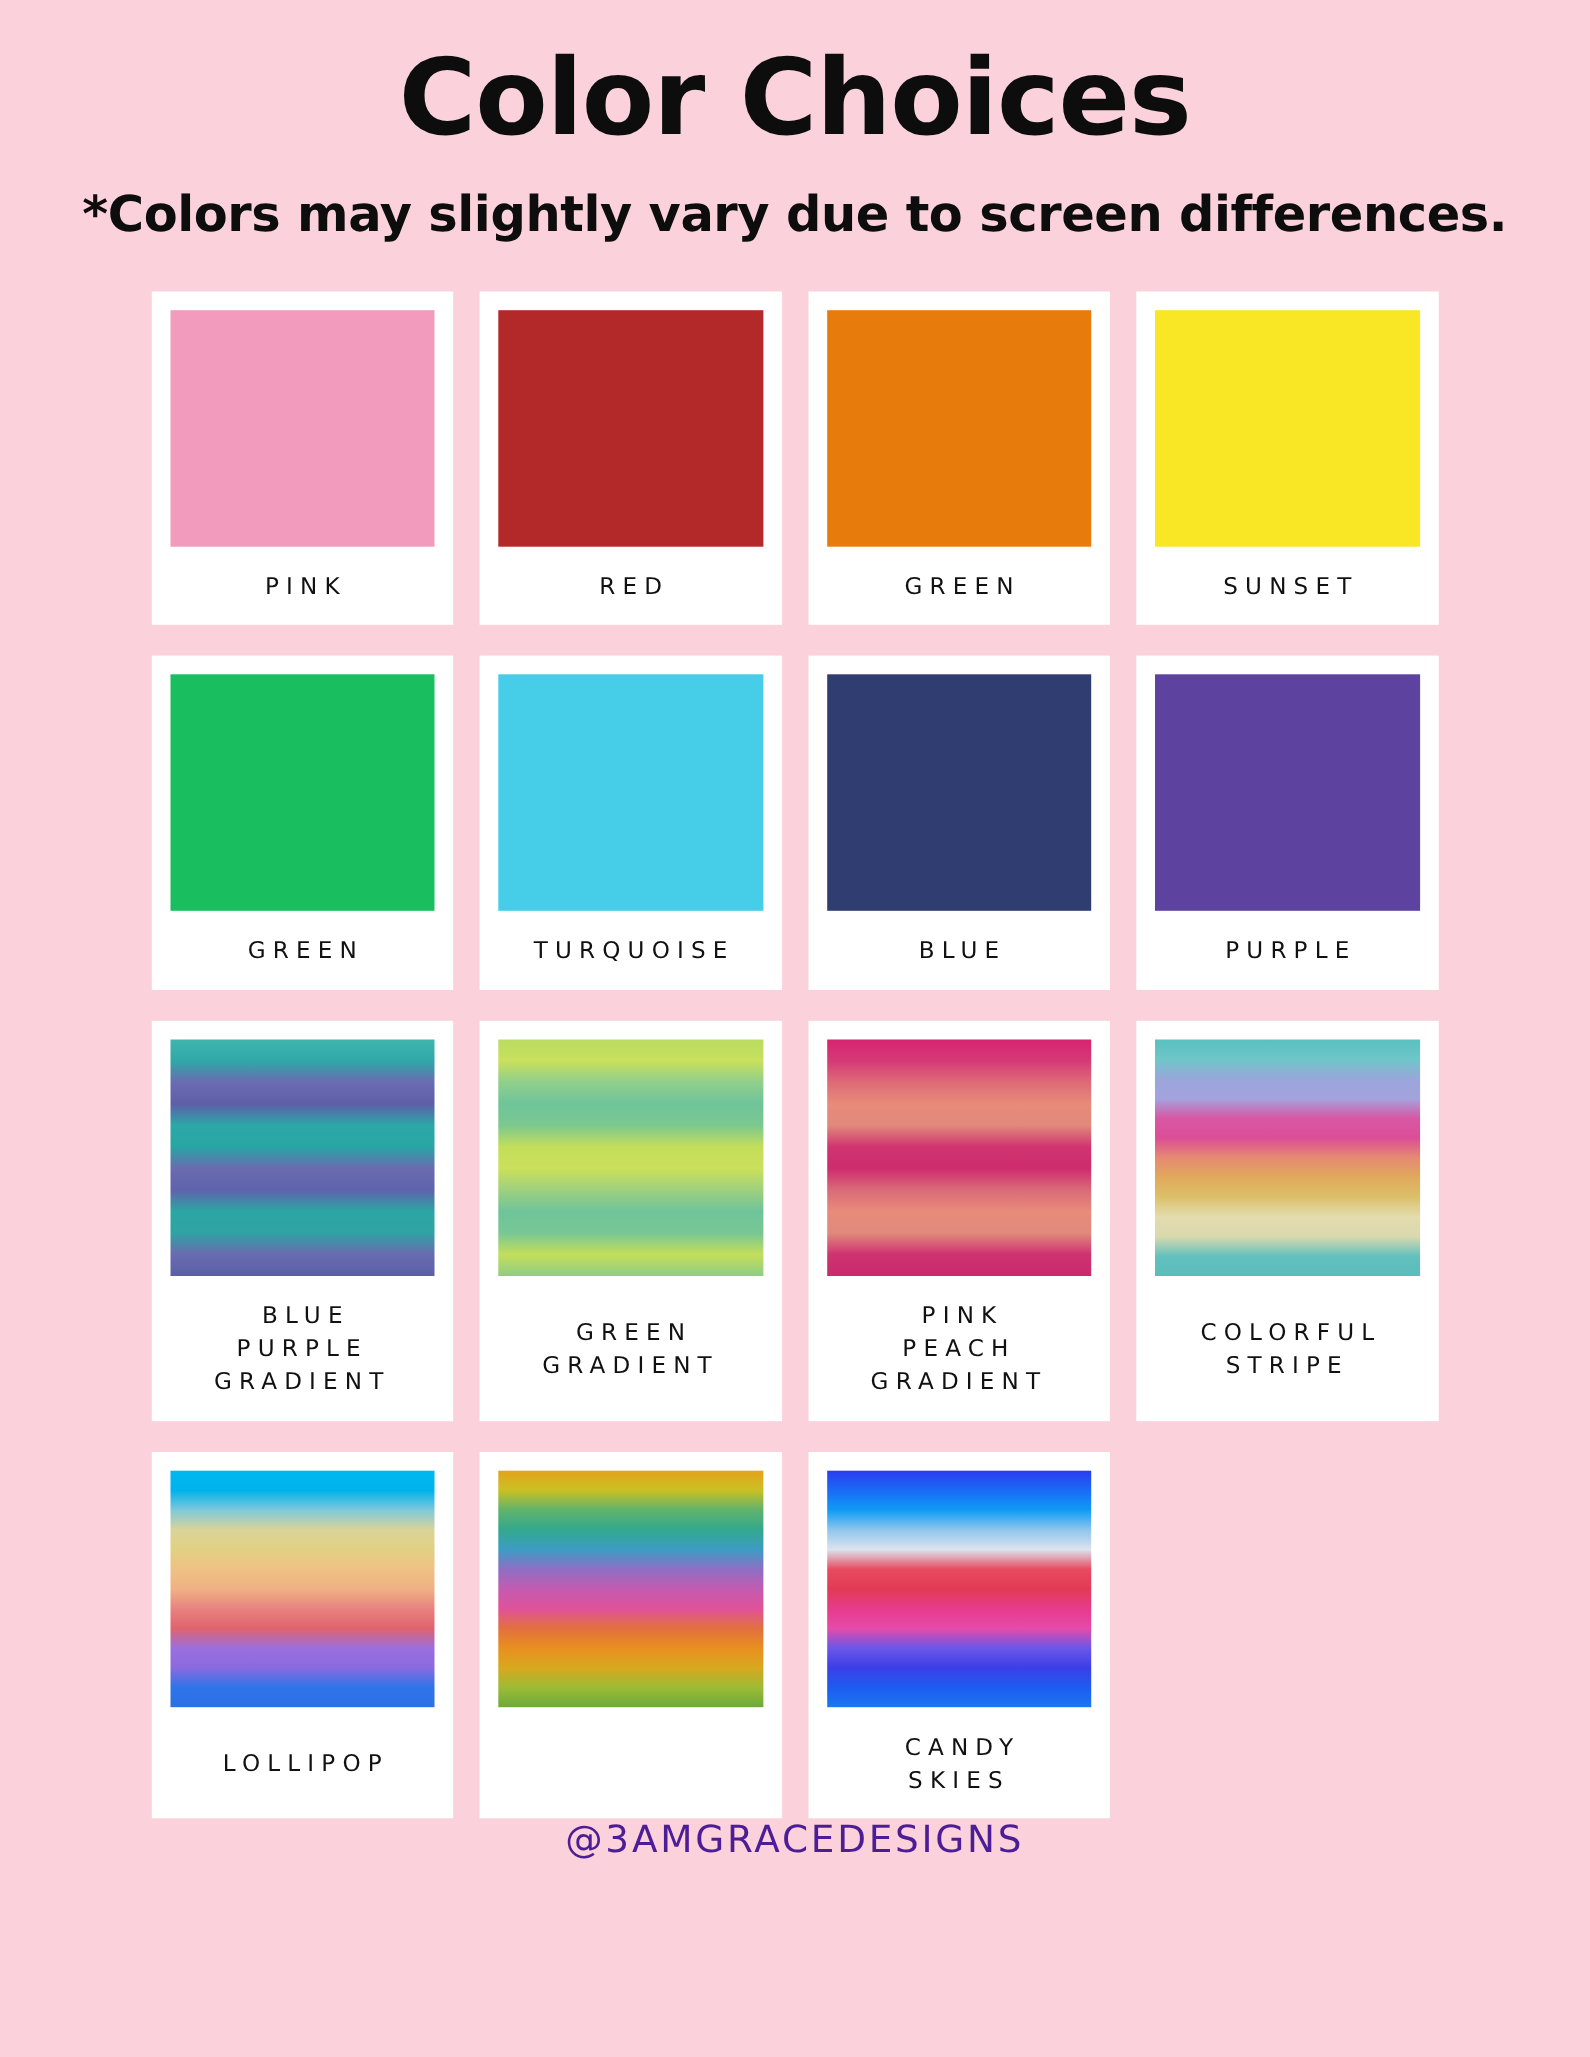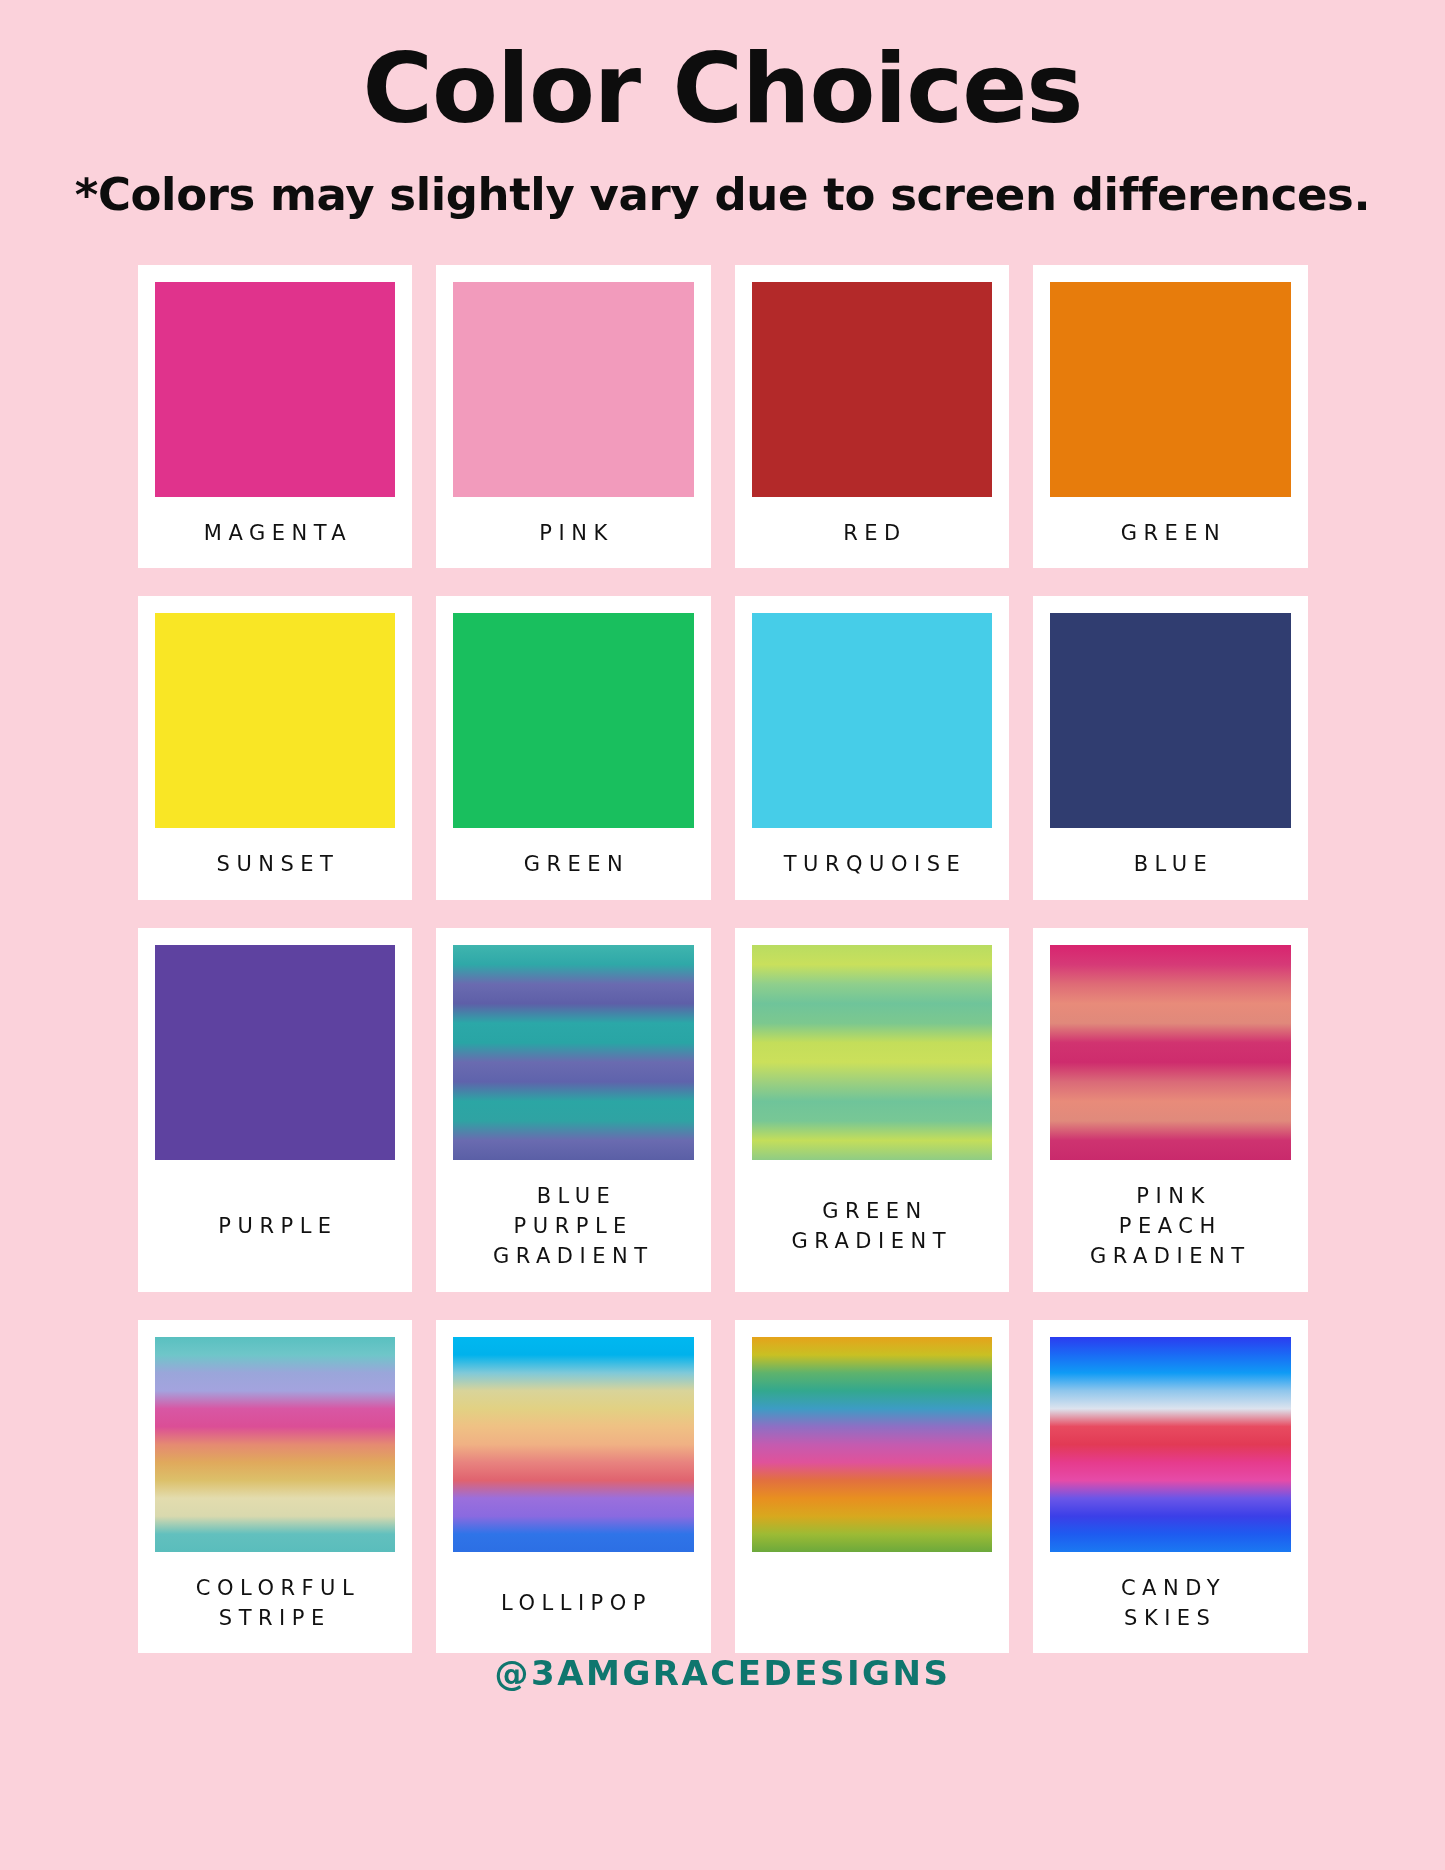--- a/index.html
+++ b/index.html
@@ -71,38 +71,34 @@
     align-items:center;
     justify-content:center;
   }
   
   .grid > .card { min-height:290px; }
   .footer {
     margin-top:auto;
     margin-bottom:40px;
     font-family:"DejaVu Sans", sans-serif;
     font-size:34px;
-    font-weight:700;
+    font-weight:400;
     letter-spacing:2.5px;
-    color:#0f766e;
+    color:#4c1d95;
   }
 </style>
 </head>
 <body>
 
 <div class="page">
 
   <div class="title">Color Choices</div>
   <div class="subtitle">*Colors may slightly vary due to screen differences.</div>
 
   <div class="grid">
-      <div class="card">
-        <div class="swatch" style="background: rgb(224, 51, 140);"></div>
-        <div class="card-label">MAGENTA</div>
-      </div>
       <div class="card">
         <div class="swatch" style="background: rgb(242, 155, 188);"></div>
         <div class="card-label">PINK</div>
       </div>
       <div class="card">
         <div class="swatch" style="background: rgb(179, 41, 41);"></div>
         <div class="card-label">RED</div>
       </div>
       <div class="card">
         <div class="swatch" style="background: rgb(231, 124, 12);"></div>

